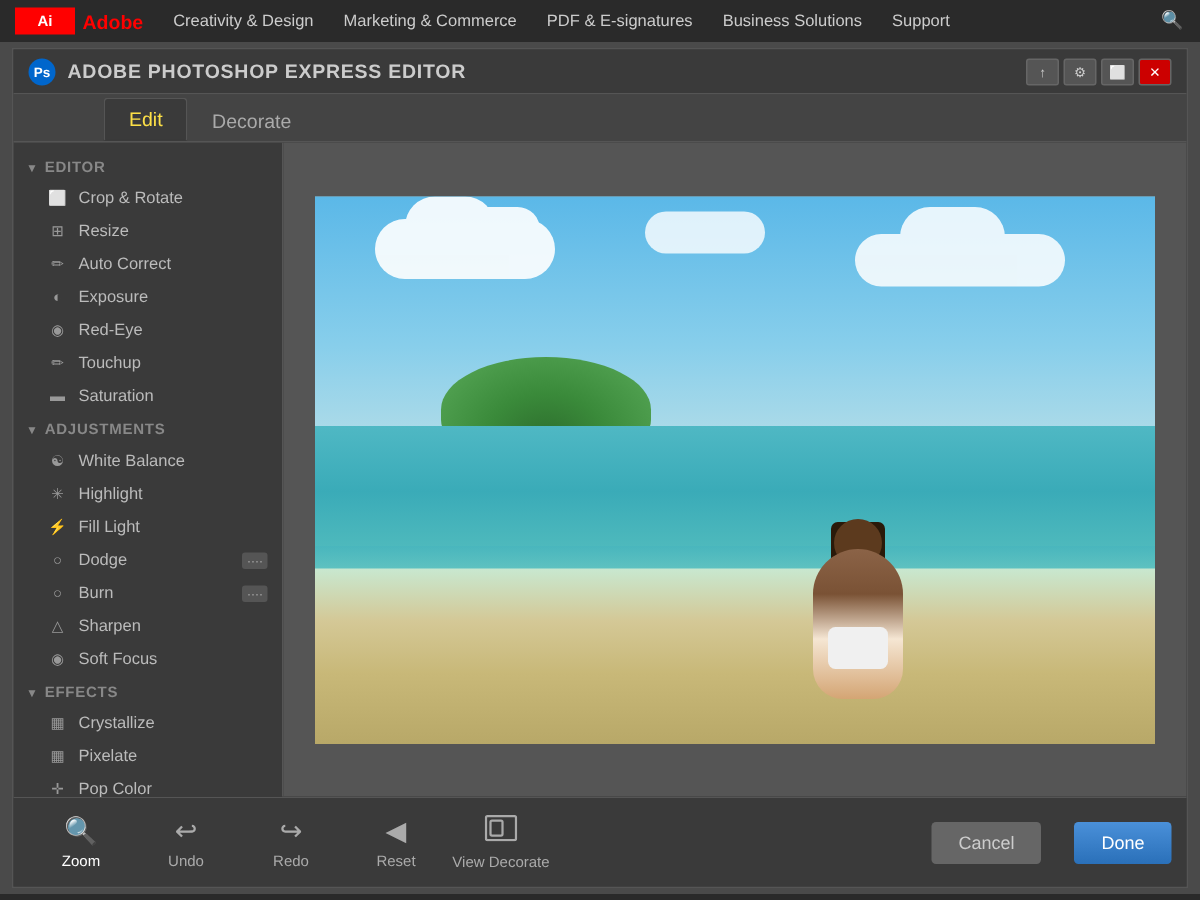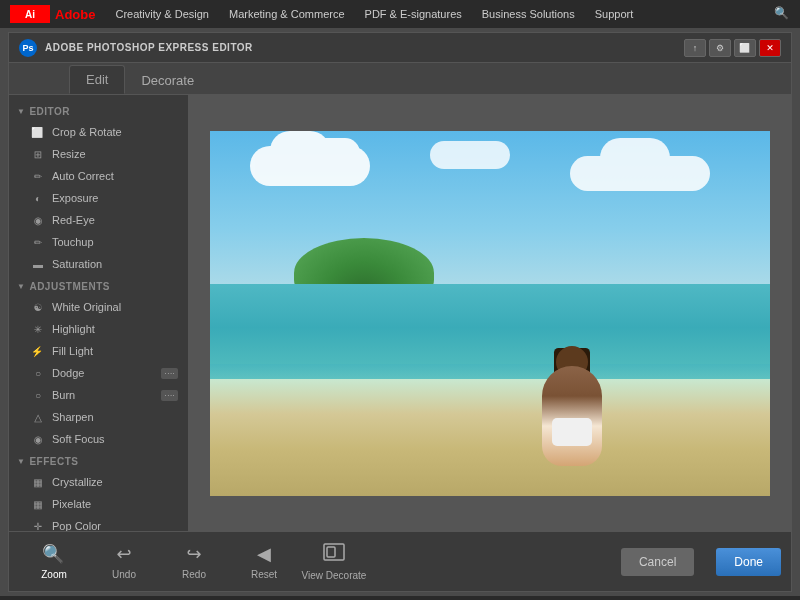--- a/index.html
+++ b/index.html
@@ -80,21 +80,21 @@
       align-items: center;
       justify-content: center;
       color: white;
       font-size: 9px;
       font-weight: bold;
       margin-right: 8px;
       text-align: center;
     }
     #editor-title {
       color: #cccccc;
-      font-size: 10px;
+      font-size: 13px;
       font-weight: bold;
       letter-spacing: 0.5px;
       flex: 1;
     }
     .titlebar-btn {
       width: 22px;
       height: 18px;
       background: #555;
       border: 1px solid #666;
       border-radius: 2px;
@@ -120,21 +120,21 @@
       padding: 0 60px;
       border-bottom: 1px solid #555;
     }
     .tab {
       padding: 6px 16px;
       font-size: 13px;
       cursor: pointer;
       border-radius: 3px 3px 0 0;
     }
     .tab-active {
-      color: #a3a3a3;
+      color: #fde047;
       background: #3a3a3a;
       border: 1px solid #555;
       border-bottom: 1px solid #3a3a3a;
     }
     .tab-inactive {
       color: #aaaaaa;
     }
 
     
     #main-content {
@@ -482,21 +482,21 @@
         <span class="sidebar-item-icon">▬</span>
         <span>Saturation</span>
       </div>
 
       <div class="section-header">
         <span class="section-arrow">▼</span>
         <span>ADJUSTMENTS</span>
       </div>
       <div class="sidebar-item">
         <span class="sidebar-item-icon">☯</span>
-        <span>White Original</span>
+        <span>White Balance</span>
       </div>
       <div class="sidebar-item">
         <span class="sidebar-item-icon">✳</span>
         <span>Highlight</span>
       </div>
       <div class="sidebar-item">
         <span class="sidebar-item-icon">⚡</span>
         <span>Fill Light</span>
       </div>
       <div class="sidebar-item">

